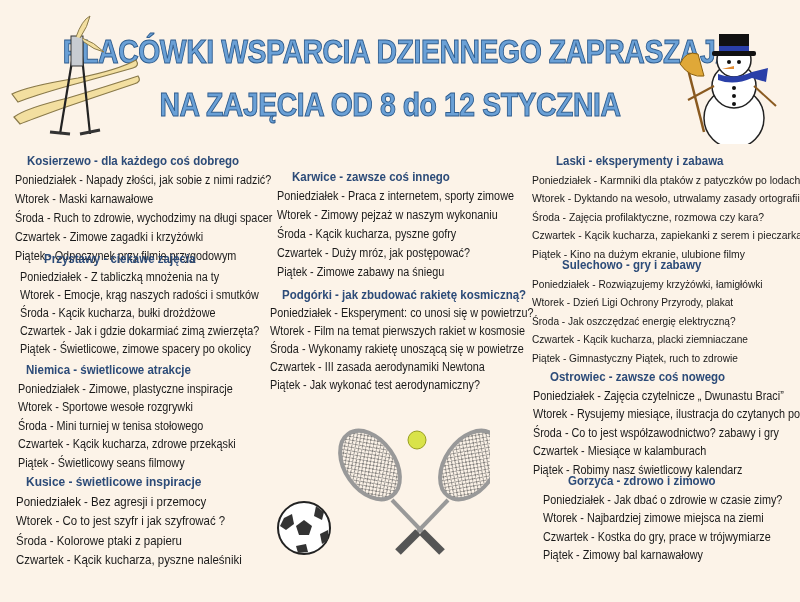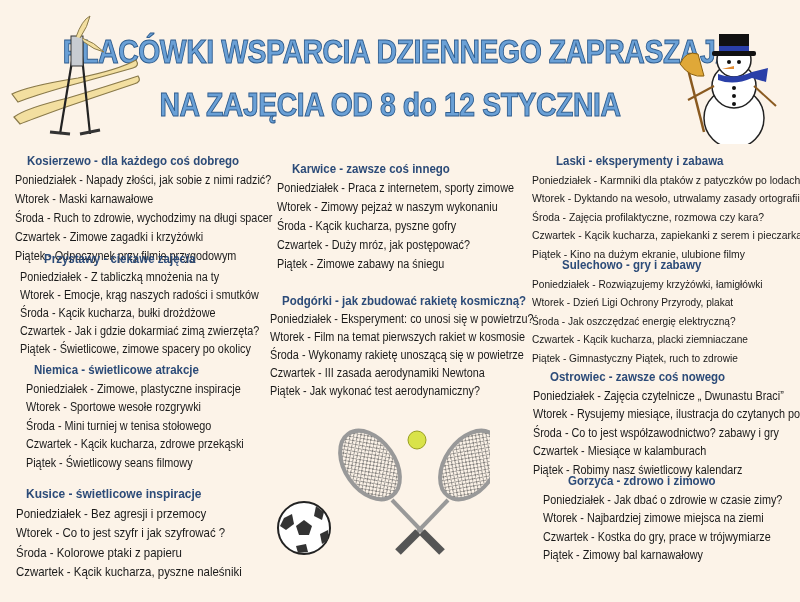--- a/index.html
+++ b/index.html
@@ -104,47 +104,47 @@
 
 <div class="section" style="left:20px;top:250px;line-height:18px">
   <div class="head" style="margin-left:24px">Przystawy - ciekawe zajęcia</div>
   <div class="row">Poniedziałek  - Z tabliczką mnożenia na ty</div>
   <div class="row">Wtorek - Emocje, krąg naszych radości i smutków</div>
   <div class="row">Środa - Kącik kucharza, bułki drożdżowe</div>
   <div class="row">Czwartek - Jak i gdzie dokarmiać zimą zwierzęta?</div>
   <div class="row">Piątek   - Świetlicowe, zimowe spacery po okolicy</div>
 </div>
 
-<div class="section" style="left:26px;top:361px;line-height:18.5px">
+<div class="section" style="left:18px;top:361px;line-height:18.5px">
   <div class="head" style="margin-left:8px">Niemica - świetlicowe atrakcje</div>
   <div class="row">Poniedziałek - Zimowe, plastyczne inspiracje</div>
   <div class="row">Wtorek - Sportowe wesołe rozgrywki</div>
   <div class="row">Środa  - Mini turniej w tenisa stołowego</div>
   <div class="row">Czwartek - Kącik kucharza, zdrowe przekąski</div>
   <div class="row">Piątek   - Świetlicowy seans filmowy</div>
 </div>
 
-<div class="section" style="left:16px;top:484px;font-size:13px;line-height:19.5px">
+<div class="section" style="left:16px;top:472px;font-size:13px;line-height:19.5px">
   <div class="head" style="margin-left:10px;font-size:13px">Kusice -  świetlicowe inspiracje</div>
   <div class="row">Poniedziałek - Bez agresji i przemocy</div>
   <div class="row">Wtorek -  Co to jest szyfr i  jak szyfrować ?</div>
   <div class="row">Środa - Kolorowe ptaki z papieru</div>
   <div class="row">Czwartek - Kącik kucharza, pyszne naleśniki</div>
 </div>
 
-<div class="section" style="left:277px;top:160px;line-height:19px">
+<div class="section" style="left:277px;top:168px;line-height:19px">
   <div class="head" style="margin-left:15px">Karwice - zawsze coś innego</div>
   <div class="row">Poniedziałek - Praca z internetem, sporty zimowe</div>
   <div class="row">Wtorek  - Zimowy pejzaż w naszym wykonaniu</div>
   <div class="row">Środa  - Kącik kucharza, pyszne gofry</div>
   <div class="row">Czwartek - Duży mróz, jak postępować?</div>
   <div class="row">Piątek   - Zimowe zabawy na śniegu</div>
 </div>
 
-<div class="section" style="left:270px;top:292px;line-height:18px">
+<div class="section" style="left:270px;top:286px;line-height:18px">
   <div class="head" style="margin-left:12px">Podgórki -  jak zbudować rakietę kosmiczną?</div>
   <div class="row">Poniedziałek - Eksperyment: co unosi się w powietrzu?</div>
   <div class="row">Wtorek - Film na temat pierwszych rakiet w kosmosie</div>
   <div class="row">Środa  - Wykonamy rakietę unoszącą się w powietrze</div>
   <div class="row">Czwartek - III zasada aerodynamiki Newtona</div>
   <div class="row">Piątek - Jak wykonać test aerodynamiczny?</div>
 </div>
 
 <div class="section" style="left:532px;top:152px;font-size:11.8px;line-height:18.5px">
   <div class="head" style="margin-left:24px">Laski - eksperymenty i zabawa</div>

